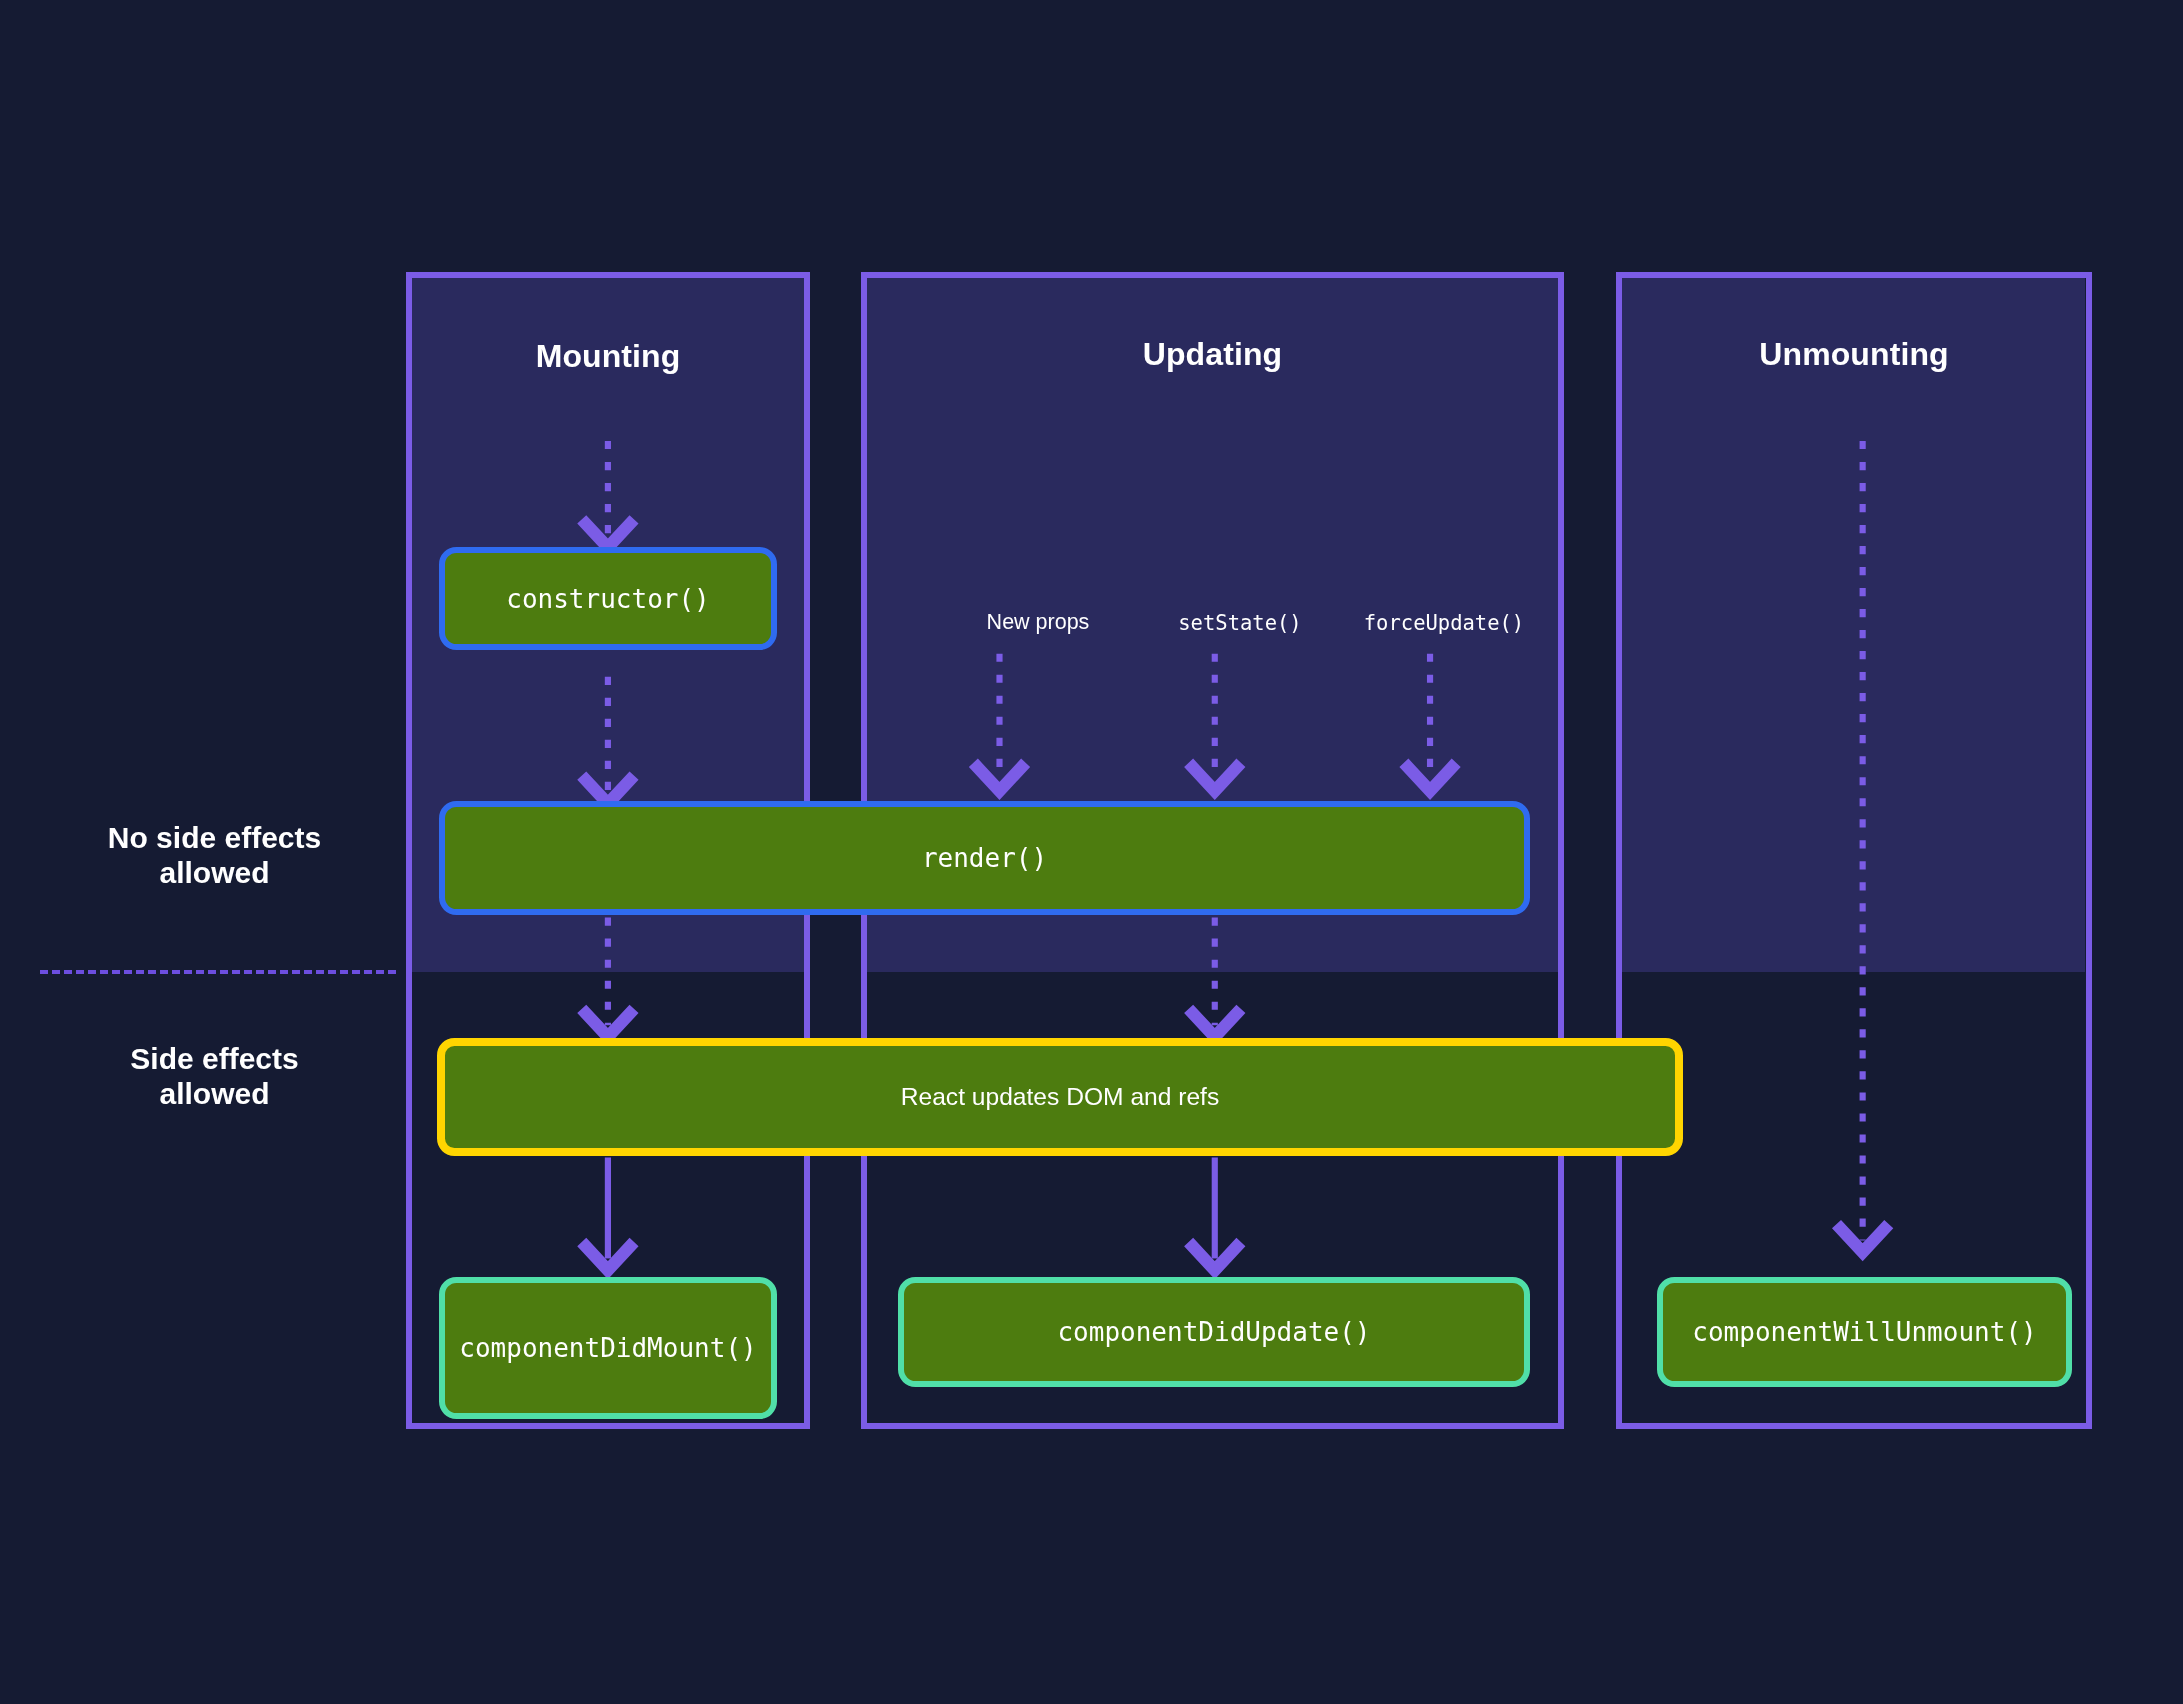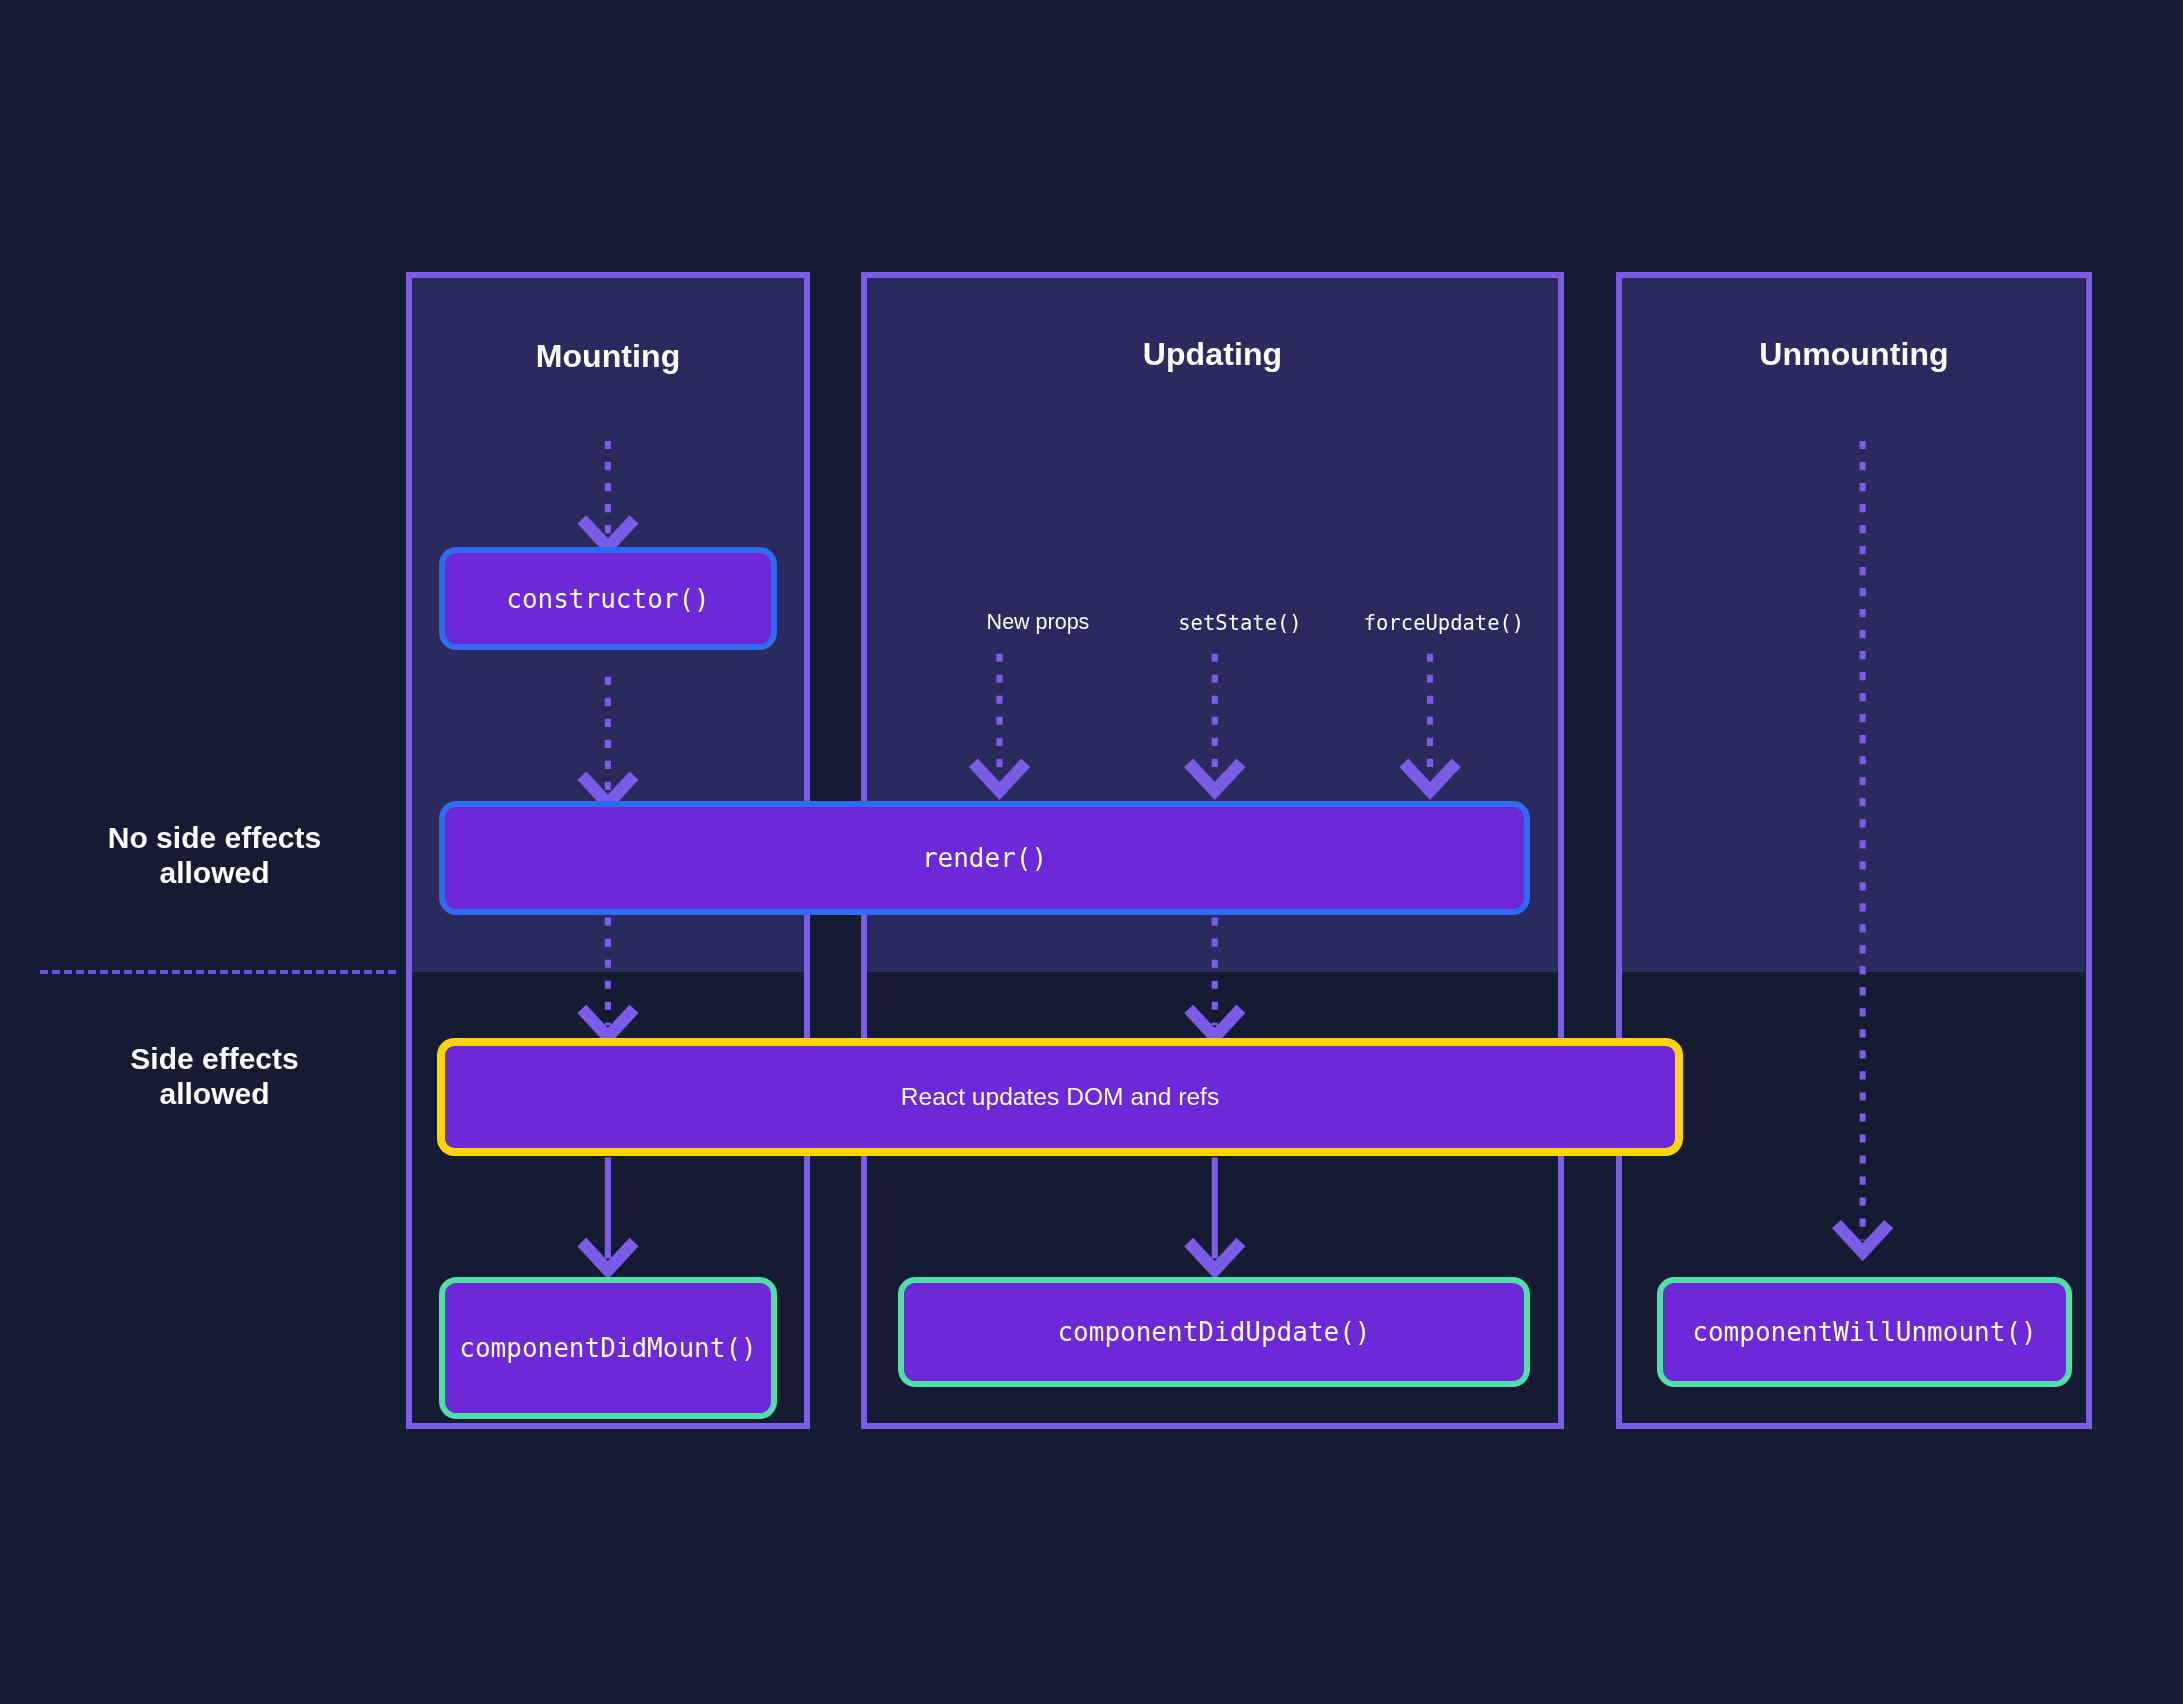--- a/index.html
+++ b/index.html
@@ -48,21 +48,21 @@
   .divider{
     position:absolute;
     height:0;
     border-top:4.6px dashed #6C4EE0;
   }
 
   
   .lbox{
     position:absolute;
     box-sizing:border-box;
-    background:#6d28d9;
+    background:#4d7c0f;
     border-style:solid;
     border-width:6.7px;
     border-radius:17.4px;
     display:flex;
     align-items:center;
     justify-content:center;
     color:#FFFFFF;
   }
   .lbox.mono{font-family:"DejaVu Sans Mono", monospace;font-size:26px;}
   .lbox.sans{font-family:"Liberation Sans", sans-serif;font-size:24.6px;}

